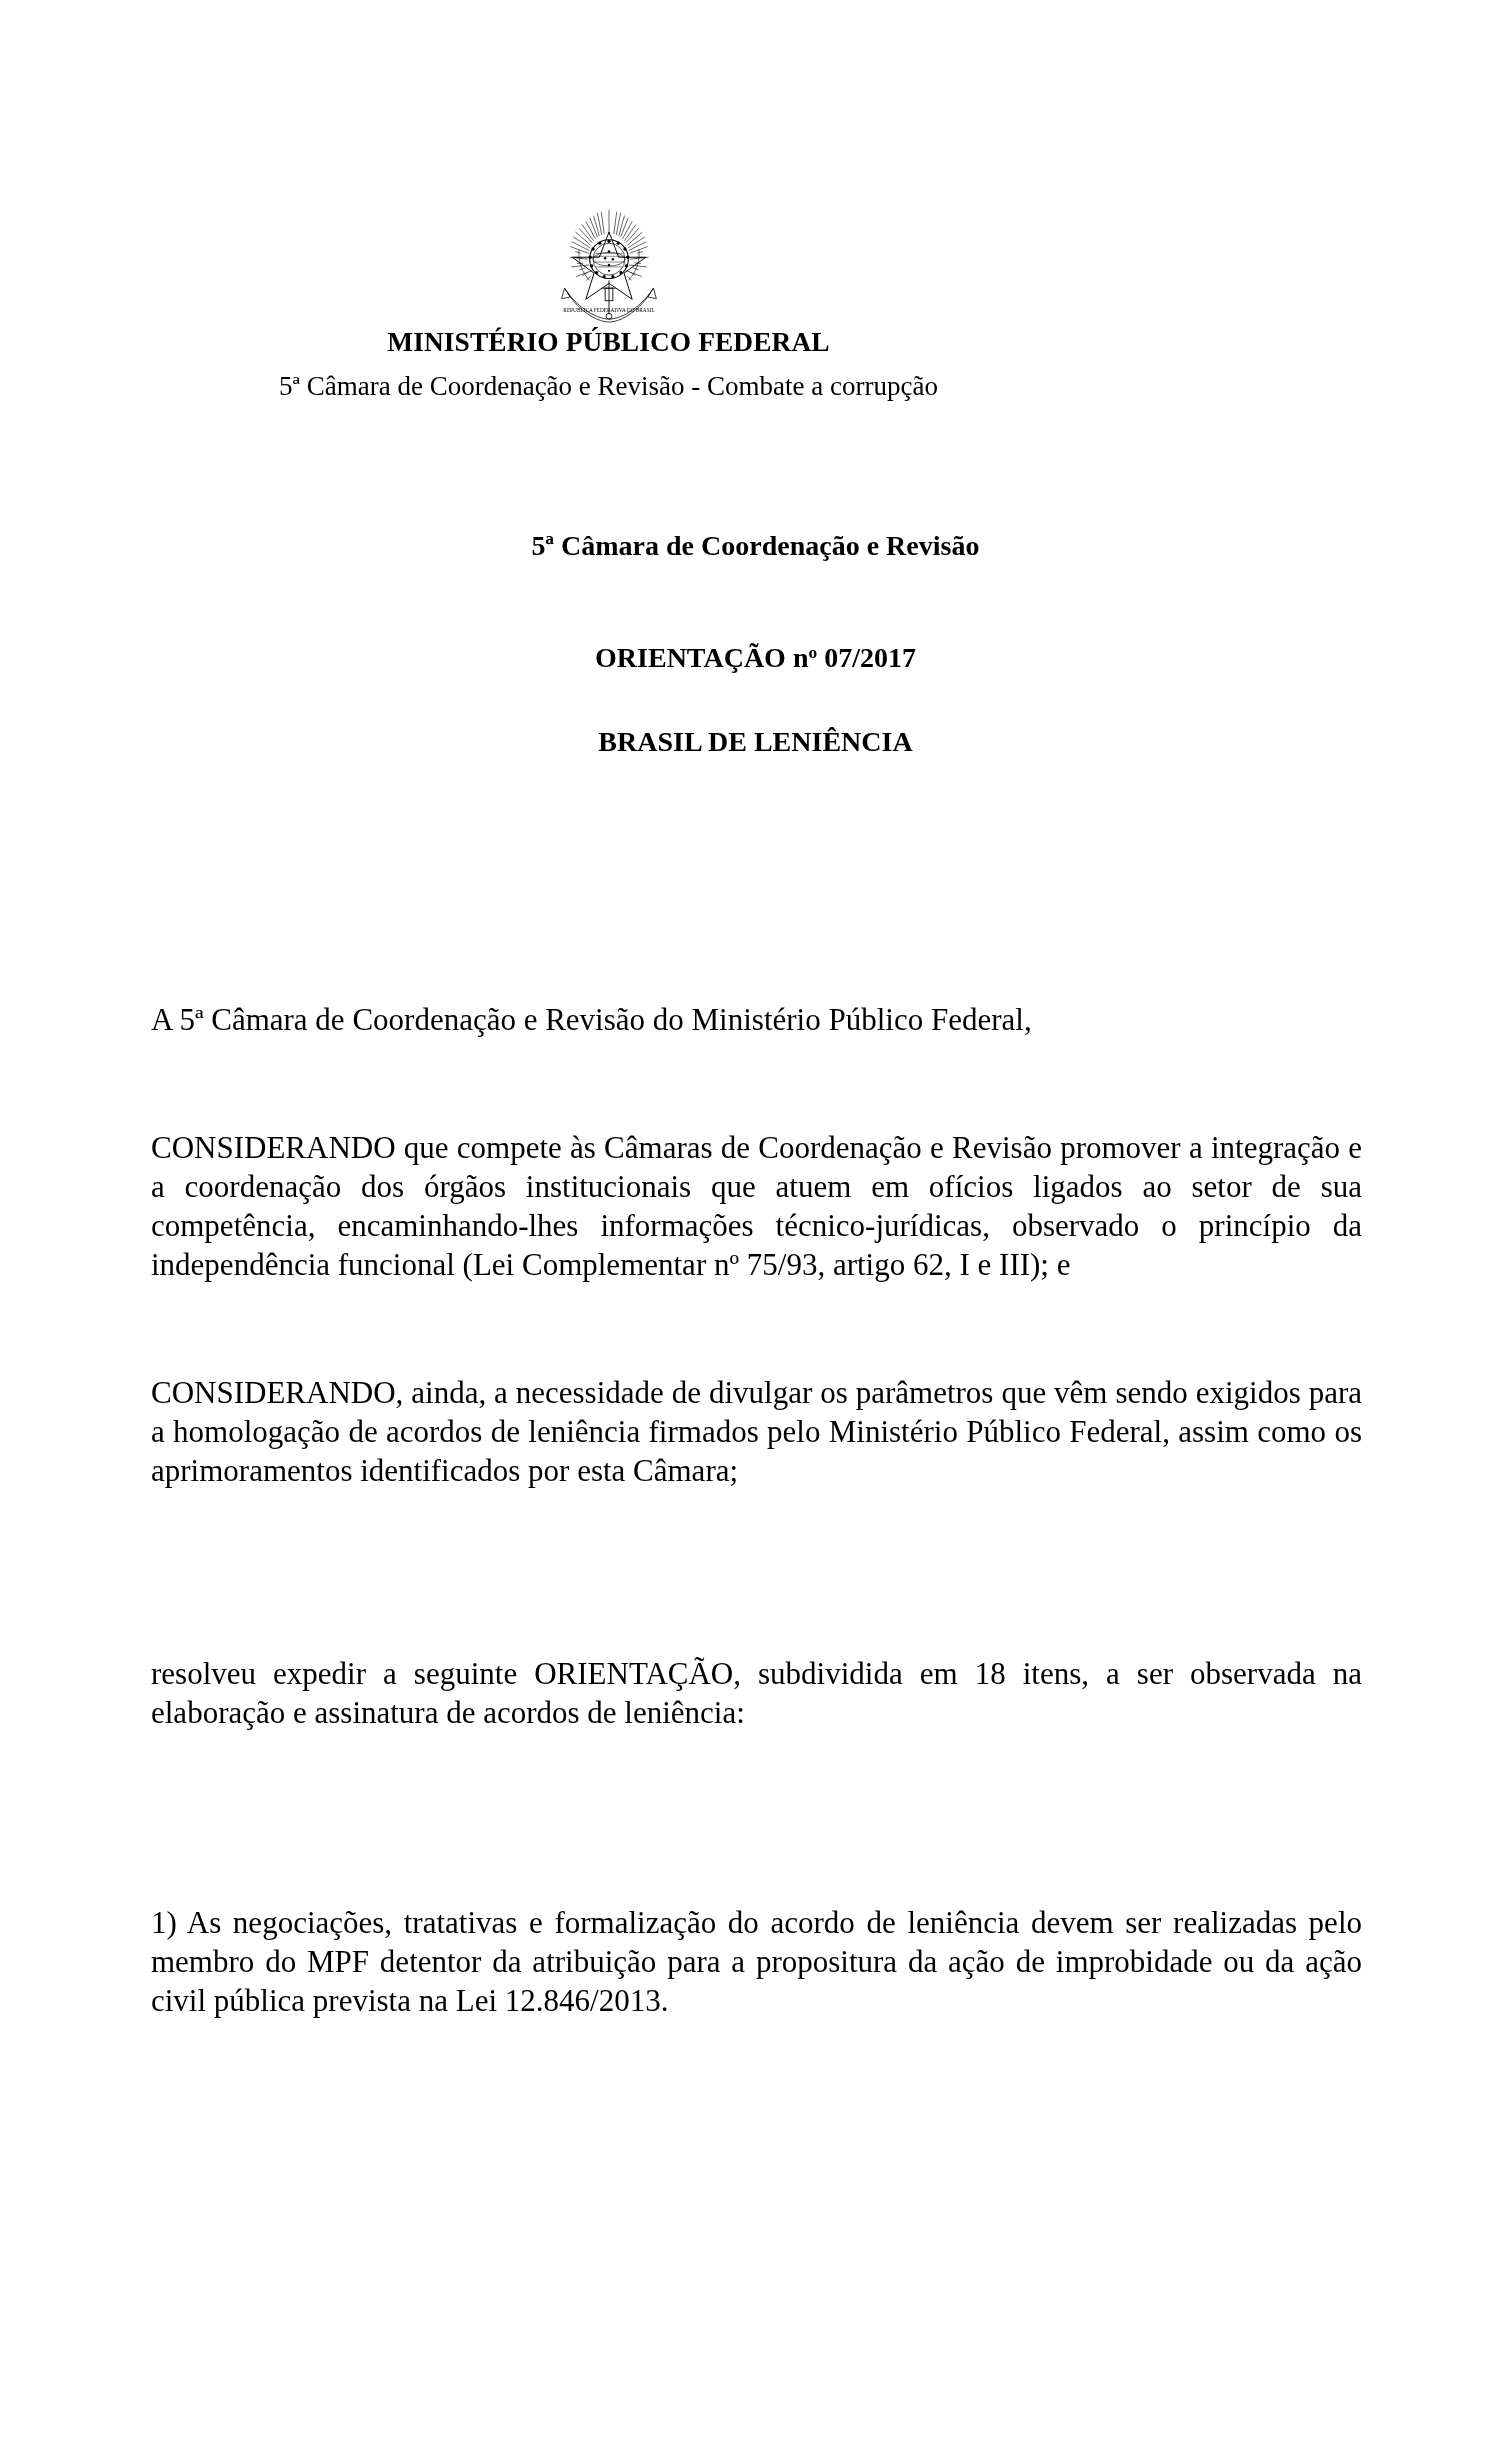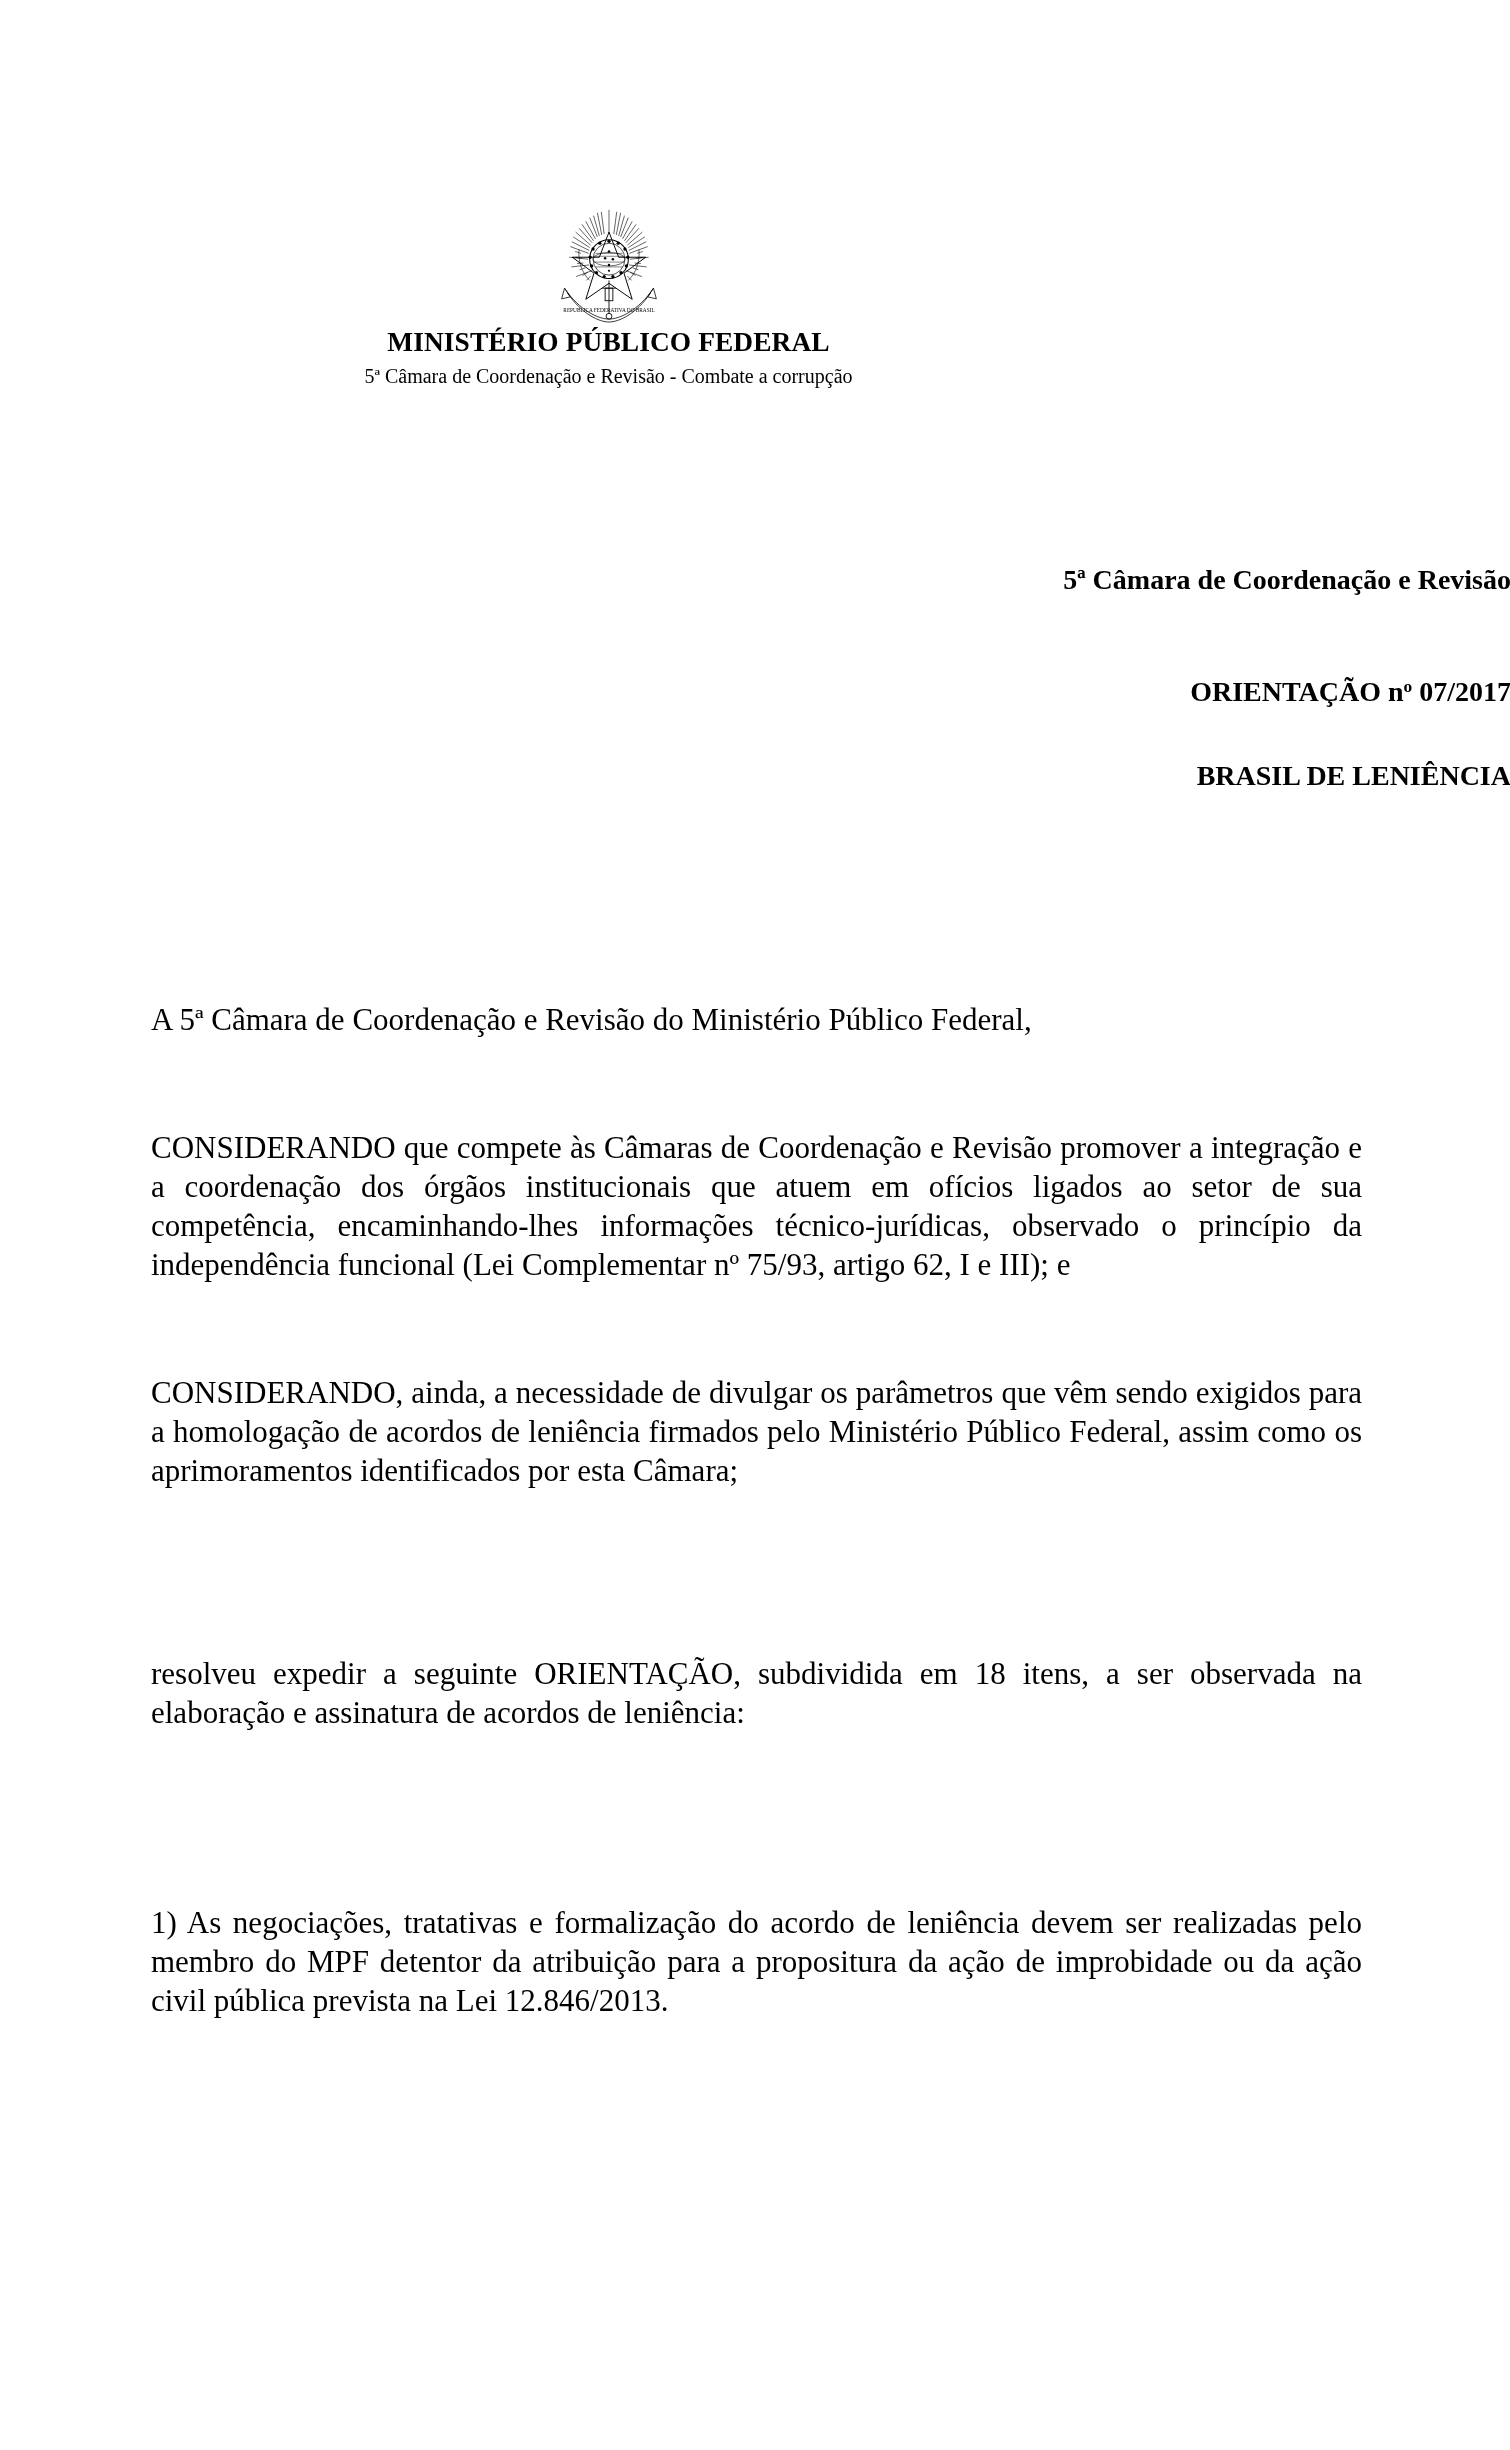--- a/index.html
+++ b/index.html
@@ -36,34 +36,34 @@
   }
   .org-name {
     margin-top: 2.9px;
     font-size: 27.4px;
     font-weight: bold;
     letter-spacing: 0.1px;
     line-height: 1.06;
     white-space: nowrap;
   }
   .org-unit {
-    margin-top: 9px;
-    font-size: 20px;
+    margin-top: 15px;
+    font-size: 27px;
     font-weight: normal;
     line-height: 1.06;
     white-space: nowrap;
   }
 
   
   .titles {
     position: absolute;
-    top: 566px;
+    top: 532px;
     left: 0;
     width: 1511px;
-    text-align: right;
+    text-align: center;
   }
   .title-line {
     font-size: 28px;
     font-weight: bold;
     line-height: 1.0;
     white-space: nowrap;
   }
   .title-line.gap-1 { margin-top: 84px; }
   .title-line.gap-2 { margin-top: 56px; }
 

